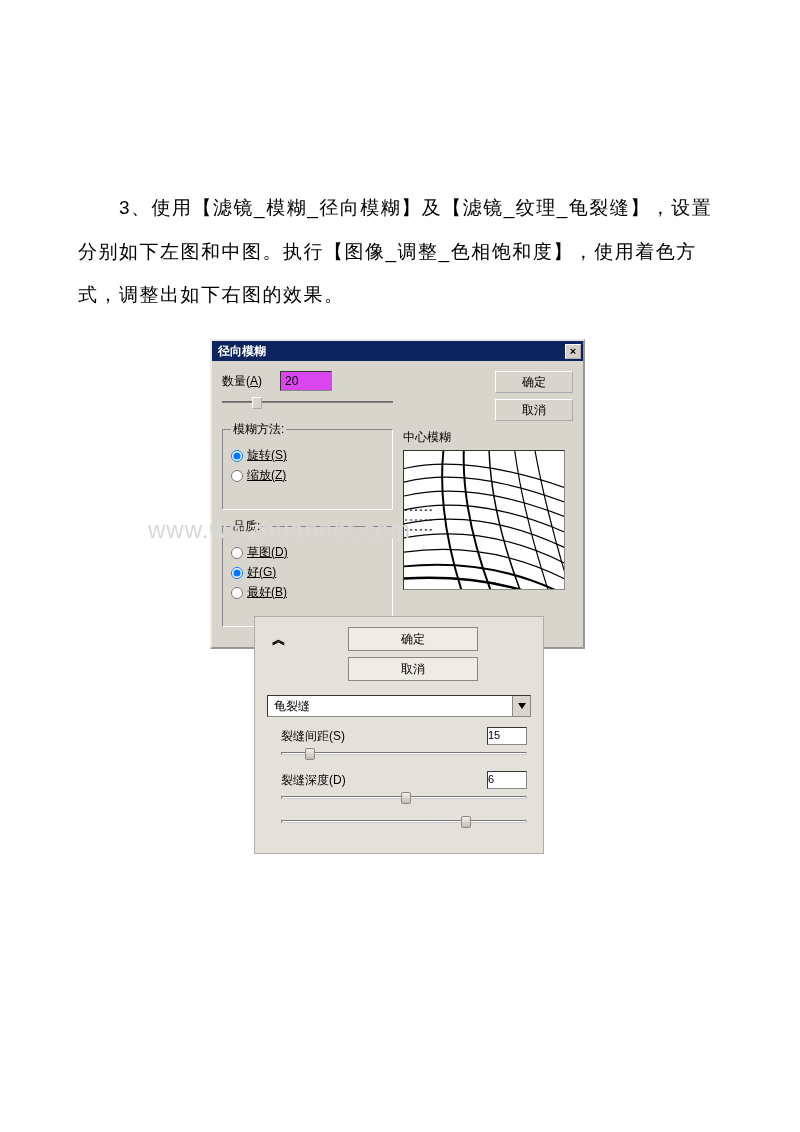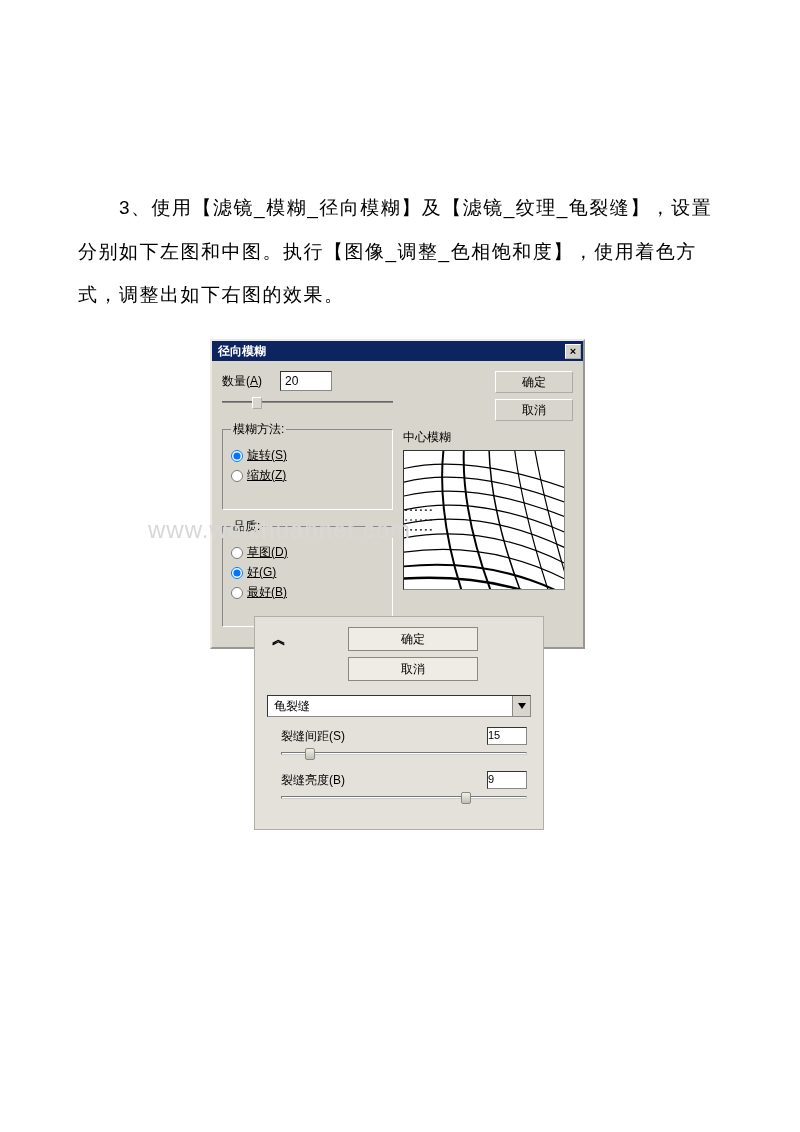--- a/index.html
+++ b/index.html
@@ -70,21 +70,21 @@
   .d1-amount-row {
     display: flex;
     align-items: center;
     gap: 18px;
     font-size: 12px;
     margin-bottom: 4px;
   }
   .d1-amount-row .underline { text-decoration: underline; }
   .num-input {
     width: 52px; height: 20px;
-    background: #ffffff;
+    background: #d946ef;
     border: 1px inset #888;
     font-size: 12px;
     padding: 2px 4px;
   }
   .slider-track {
     position: relative;
     height: 16px;
     margin-bottom: 10px;
   }
   .slider-track .track-line {
@@ -350,26 +350,32 @@
         <span>裂缝间距(</span><span class="underline">S</span><span>)</span>
       </span>
       <span class="num-input2">15</span>
     </div>
     <div class="d2-track">
       <div class="line"></div>
       <div class="thumb2" style="left:24px"></div>
     </div>
   </div>
 
-
   <div class="d2-slider-group">
     <div class="d2-slider-row">
       <span>
-        <span>裂缝亮度(</span><span class="underline">B</span><span>)</span>
+        <span>裂缝深度(</span><span class="underline">D</span><span>)</span>
       </span>
-      <span class="num-input2">9</span>
-    </div>
+      <span class="num-input2">6</span>
+    </div>
+    <div class="d2-track">
+      <div class="line"></div>
+      <div class="thumb2" style="left:120px"></div>
+    </div>
+  </div>
+
+  <div class="d2-slider-group">
     <div class="d2-track">
       <div class="line"></div>
       <div class="thumb2" style="left:180px"></div>
     </div>
   </div>
 </div>
 
 </body></html>

